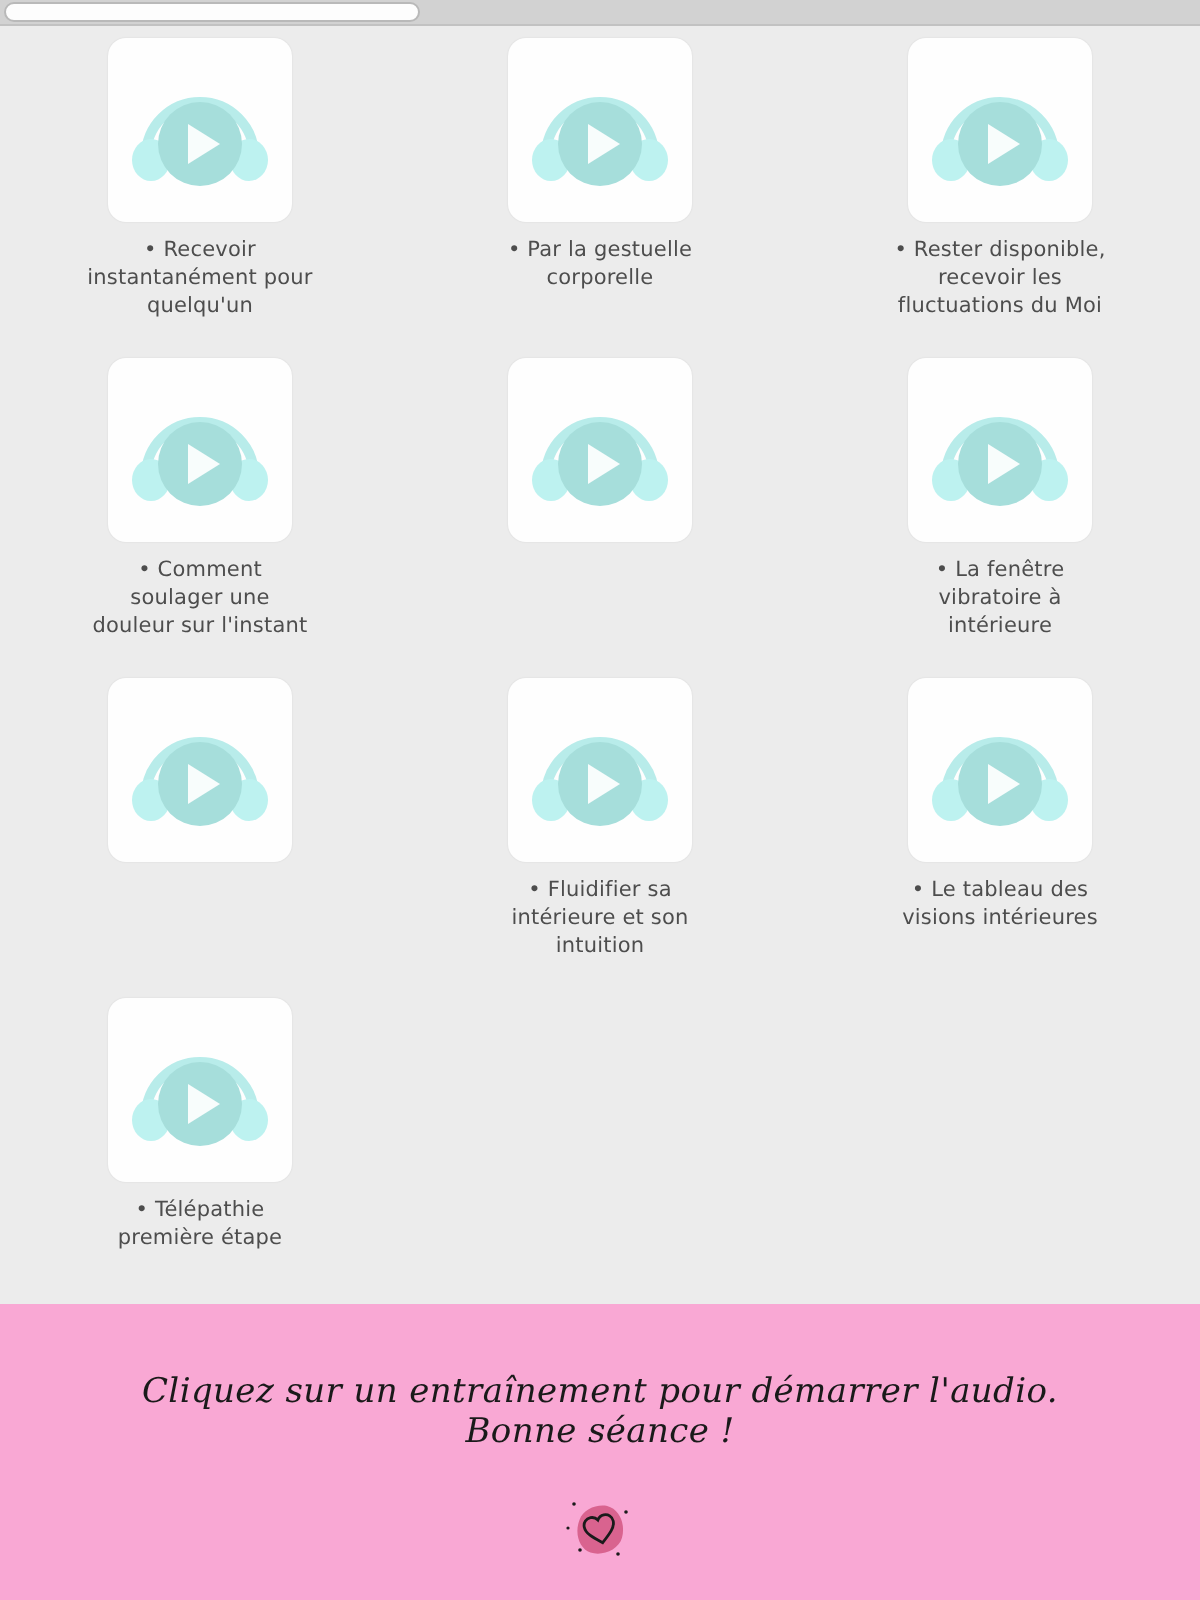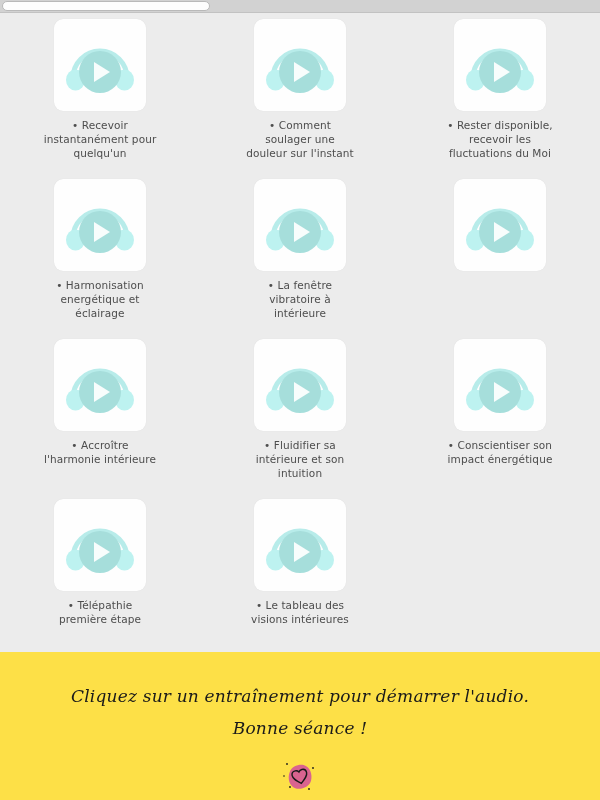--- a/index.html
+++ b/index.html
@@ -93,36 +93,36 @@
     white-space: pre-line;
   }
 
   
   .footer {
     position: absolute;
     top: 652px;
     left: 0;
     width: 600px;
     height: 148px;
-    background: #fde047;
+    background: #f9a8d4;
     display: flex;
     flex-direction: column;
     align-items: center;
   }
 
   .footer-line {
     font-family: "DejaVu Serif", serif;
     font-style: italic;
     font-size: 17px;
     color: #1a1a1a;
     text-align: center;
     letter-spacing: 0.2px;
   }
   .footer-line-1 { margin-top: 34px; }
-  .footer-line-2 { margin-top: 12px; }
+  .footer-line-2 { }
 
   .footer-deco {
     margin-top: 16px;
   }
 </style>
 </head>
 <body>
 
 <div class="scrollbar-track">
   <div class="scrollbar-thumb"></div>
@@ -147,51 +147,61 @@
       <div class="tile">
         <div class="tile-thumb">
 <svg width="72" height="72" viewBox="0 0 72 72" aria-hidden="true">
   <path d="M 9 49 A 27 27 0 0 1 63 49" fill="none" stroke="#b8ecea" stroke-width="5" stroke-linecap="round"></path>
   <ellipse cx="11.5" cy="51" rx="9.5" ry="10.5" fill="#bdf2f0"></ellipse>
   <ellipse cx="60.5" cy="51" rx="9.5" ry="10.5" fill="#bdf2f0"></ellipse>
   <circle cx="36" cy="43" r="21" fill="#a6dedb"></circle>
   <path d="M 30 33 L 46 43 L 30 53 Z" fill="#ffffff" opacity="0.92"></path>
 </svg>
         </div>
+        <div class="tile-label">• Par la gestuelle
+corporelle</div>
+      </div>
+      <div class="tile">
+        <div class="tile-thumb">
+<svg width="72" height="72" viewBox="0 0 72 72" aria-hidden="true">
+  <path d="M 9 49 A 27 27 0 0 1 63 49" fill="none" stroke="#b8ecea" stroke-width="5" stroke-linecap="round"></path>
+  <ellipse cx="11.5" cy="51" rx="9.5" ry="10.5" fill="#bdf2f0"></ellipse>
+  <ellipse cx="60.5" cy="51" rx="9.5" ry="10.5" fill="#bdf2f0"></ellipse>
+  <circle cx="36" cy="43" r="21" fill="#a6dedb"></circle>
+  <path d="M 30 33 L 46 43 L 30 53 Z" fill="#ffffff" opacity="0.92"></path>
+</svg>
+        </div>
+        <div class="tile-label">• Rester disponible,
+recevoir les
+fluctuations du Moi</div>
+      </div>
+      <div class="tile">
+        <div class="tile-thumb">
+<svg width="72" height="72" viewBox="0 0 72 72" aria-hidden="true">
+  <path d="M 9 49 A 27 27 0 0 1 63 49" fill="none" stroke="#b8ecea" stroke-width="5" stroke-linecap="round"></path>
+  <ellipse cx="11.5" cy="51" rx="9.5" ry="10.5" fill="#bdf2f0"></ellipse>
+  <ellipse cx="60.5" cy="51" rx="9.5" ry="10.5" fill="#bdf2f0"></ellipse>
+  <circle cx="36" cy="43" r="21" fill="#a6dedb"></circle>
+  <path d="M 30 33 L 46 43 L 30 53 Z" fill="#ffffff" opacity="0.92"></path>
+</svg>
+        </div>
         <div class="tile-label">• Comment
 soulager une
 douleur sur l'instant</div>
       </div>
       <div class="tile">
         <div class="tile-thumb">
 <svg width="72" height="72" viewBox="0 0 72 72" aria-hidden="true">
   <path d="M 9 49 A 27 27 0 0 1 63 49" fill="none" stroke="#b8ecea" stroke-width="5" stroke-linecap="round"></path>
   <ellipse cx="11.5" cy="51" rx="9.5" ry="10.5" fill="#bdf2f0"></ellipse>
   <ellipse cx="60.5" cy="51" rx="9.5" ry="10.5" fill="#bdf2f0"></ellipse>
   <circle cx="36" cy="43" r="21" fill="#a6dedb"></circle>
   <path d="M 30 33 L 46 43 L 30 53 Z" fill="#ffffff" opacity="0.92"></path>
 </svg>
         </div>
-        <div class="tile-label">• Rester disponible,
-recevoir les
-fluctuations du Moi</div>
-      </div>
-      <div class="tile">
-        <div class="tile-thumb">
-<svg width="72" height="72" viewBox="0 0 72 72" aria-hidden="true">
-  <path d="M 9 49 A 27 27 0 0 1 63 49" fill="none" stroke="#b8ecea" stroke-width="5" stroke-linecap="round"></path>
-  <ellipse cx="11.5" cy="51" rx="9.5" ry="10.5" fill="#bdf2f0"></ellipse>
-  <ellipse cx="60.5" cy="51" rx="9.5" ry="10.5" fill="#bdf2f0"></ellipse>
-  <circle cx="36" cy="43" r="21" fill="#a6dedb"></circle>
-  <path d="M 30 33 L 46 43 L 30 53 Z" fill="#ffffff" opacity="0.92"></path>
-</svg>
-        </div>
-        <div class="tile-label">• Harmonisation
-energétique et
-éclairage</div>
       </div>
       <div class="tile">
         <div class="tile-thumb">
 <svg width="72" height="72" viewBox="0 0 72 72" aria-hidden="true">
   <path d="M 9 49 A 27 27 0 0 1 63 49" fill="none" stroke="#b8ecea" stroke-width="5" stroke-linecap="round"></path>
   <ellipse cx="11.5" cy="51" rx="9.5" ry="10.5" fill="#bdf2f0"></ellipse>
   <ellipse cx="60.5" cy="51" rx="9.5" ry="10.5" fill="#bdf2f0"></ellipse>
   <circle cx="36" cy="43" r="21" fill="#a6dedb"></circle>
   <path d="M 30 33 L 46 43 L 30 53 Z" fill="#ffffff" opacity="0.92"></path>
 </svg>
@@ -214,75 +224,49 @@
       <div class="tile">
         <div class="tile-thumb">
 <svg width="72" height="72" viewBox="0 0 72 72" aria-hidden="true">
   <path d="M 9 49 A 27 27 0 0 1 63 49" fill="none" stroke="#b8ecea" stroke-width="5" stroke-linecap="round"></path>
   <ellipse cx="11.5" cy="51" rx="9.5" ry="10.5" fill="#bdf2f0"></ellipse>
   <ellipse cx="60.5" cy="51" rx="9.5" ry="10.5" fill="#bdf2f0"></ellipse>
   <circle cx="36" cy="43" r="21" fill="#a6dedb"></circle>
   <path d="M 30 33 L 46 43 L 30 53 Z" fill="#ffffff" opacity="0.92"></path>
 </svg>
         </div>
-        <div class="tile-label">• Accroître
-l'harmonie intérieure</div>
-      </div>
-      <div class="tile">
-        <div class="tile-thumb">
-<svg width="72" height="72" viewBox="0 0 72 72" aria-hidden="true">
-  <path d="M 9 49 A 27 27 0 0 1 63 49" fill="none" stroke="#b8ecea" stroke-width="5" stroke-linecap="round"></path>
-  <ellipse cx="11.5" cy="51" rx="9.5" ry="10.5" fill="#bdf2f0"></ellipse>
-  <ellipse cx="60.5" cy="51" rx="9.5" ry="10.5" fill="#bdf2f0"></ellipse>
-  <circle cx="36" cy="43" r="21" fill="#a6dedb"></circle>
-  <path d="M 30 33 L 46 43 L 30 53 Z" fill="#ffffff" opacity="0.92"></path>
-</svg>
-        </div>
         <div class="tile-label">• Fluidifier sa
 intérieure et son
 intuition</div>
       </div>
       <div class="tile">
         <div class="tile-thumb">
 <svg width="72" height="72" viewBox="0 0 72 72" aria-hidden="true">
   <path d="M 9 49 A 27 27 0 0 1 63 49" fill="none" stroke="#b8ecea" stroke-width="5" stroke-linecap="round"></path>
   <ellipse cx="11.5" cy="51" rx="9.5" ry="10.5" fill="#bdf2f0"></ellipse>
   <ellipse cx="60.5" cy="51" rx="9.5" ry="10.5" fill="#bdf2f0"></ellipse>
   <circle cx="36" cy="43" r="21" fill="#a6dedb"></circle>
   <path d="M 30 33 L 46 43 L 30 53 Z" fill="#ffffff" opacity="0.92"></path>
 </svg>
         </div>
-        <div class="tile-label">• Conscientiser son
-impact énergétique</div>
+        <div class="tile-label">• Le tableau des
+visions intérieures</div>
       </div>
       <div class="tile">
         <div class="tile-thumb">
 <svg width="72" height="72" viewBox="0 0 72 72" aria-hidden="true">
   <path d="M 9 49 A 27 27 0 0 1 63 49" fill="none" stroke="#b8ecea" stroke-width="5" stroke-linecap="round"></path>
   <ellipse cx="11.5" cy="51" rx="9.5" ry="10.5" fill="#bdf2f0"></ellipse>
   <ellipse cx="60.5" cy="51" rx="9.5" ry="10.5" fill="#bdf2f0"></ellipse>
   <circle cx="36" cy="43" r="21" fill="#a6dedb"></circle>
   <path d="M 30 33 L 46 43 L 30 53 Z" fill="#ffffff" opacity="0.92"></path>
 </svg>
         </div>
         <div class="tile-label">• Télépathie
 première étape</div>
-      </div>
-      <div class="tile">
-        <div class="tile-thumb">
-<svg width="72" height="72" viewBox="0 0 72 72" aria-hidden="true">
-  <path d="M 9 49 A 27 27 0 0 1 63 49" fill="none" stroke="#b8ecea" stroke-width="5" stroke-linecap="round"></path>
-  <ellipse cx="11.5" cy="51" rx="9.5" ry="10.5" fill="#bdf2f0"></ellipse>
-  <ellipse cx="60.5" cy="51" rx="9.5" ry="10.5" fill="#bdf2f0"></ellipse>
-  <circle cx="36" cy="43" r="21" fill="#a6dedb"></circle>
-  <path d="M 30 33 L 46 43 L 30 53 Z" fill="#ffffff" opacity="0.92"></path>
-</svg>
-        </div>
-        <div class="tile-label">• Le tableau des
-visions intérieures</div>
       </div>
     </div>
 </div>
 
 <div class="footer">
   <div class="footer-line footer-line-1">Cliquez sur un entraînement pour démarrer l'audio.</div>
   <div class="footer-line footer-line-2">Bonne séance !</div>
   <div class="footer-deco">
     <svg width="44" height="44" viewBox="0 0 44 44" aria-hidden="true">
       <g transform="translate(22,23) rotate(-12)">

